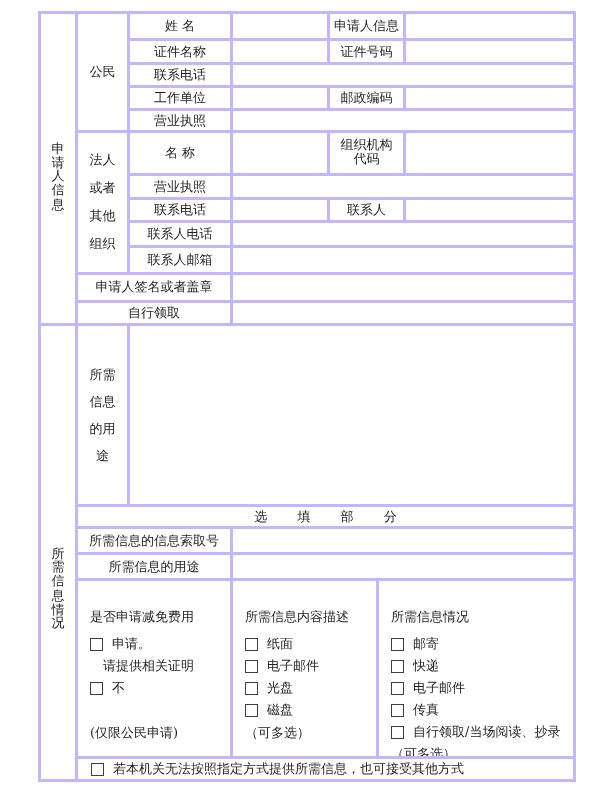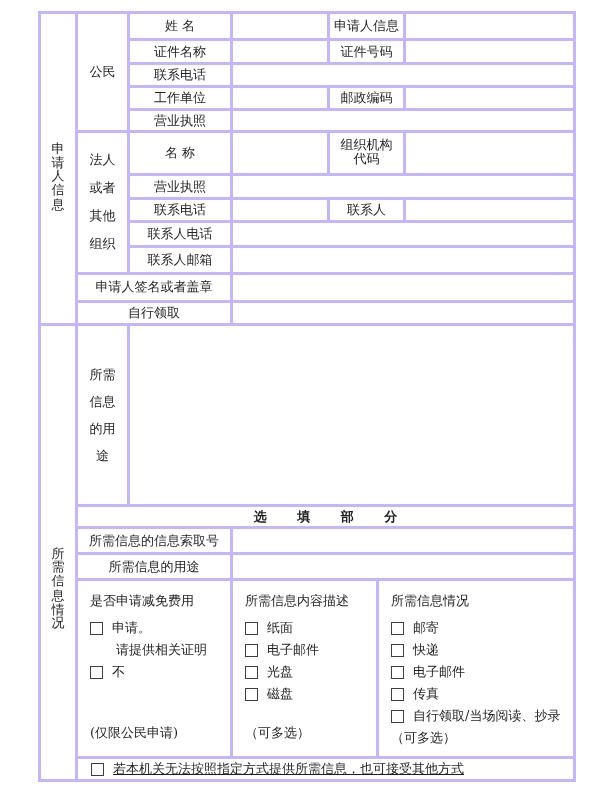--- a/index.html
+++ b/index.html
@@ -22,34 +22,34 @@
     display:inline-block;writing-mode:vertical-lr;text-orientation:upright;
     letter-spacing:14px;line-height:1;
   }
   .vshift{transform:translateY(28px);}
   .wrap2{
     display:inline-block;width:28px;word-break:break-all;
     line-height:28px;text-align:center;
   }
   .wrap2.desc{line-height:27px;}
   .orgcode{display:inline-block;width:60px;word-break:break-all;line-height:14px;}
-  .sec-title{font-weight:bold;letter-spacing:13px;padding-left:13px;}
+  .sec-title{font-weight:normal;letter-spacing:13px;padding-left:13px;}
   .vstack{
     display:flex;flex-direction:column;align-items:flex-start;text-align:left;
-    height:175px;box-sizing:border-box;padding:9px 6px 12px 12px;
+    height:175px;box-sizing:border-box;padding:25px 6px 12px 12px;
   }
   .hdr{line-height:22px;margin-bottom:5px;white-space:nowrap;}
   .item{display:flex;align-items:center;line-height:22px;white-space:nowrap;justify-content:center;}
-  .subline{line-height:22px;margin-left:26px;white-space:nowrap;}
+  .subline{line-height:22px;margin-left:13px;white-space:nowrap;}
   .ftr{margin-top:auto;line-height:22px;white-space:nowrap;}
   .cb{
     display:inline-block;width:11px;height:11px;border:1px solid #3f3f3f;
     margin-right:9px;flex:none;background:#fff;
   }
-  .noterow{display:flex;align-items:center;text-align:left;padding-left:13px;text-decoration:underline;}
+  .noterow{display:flex;align-items:center;text-align:left;padding-left:13px;}
   tr.ta td.cbcol{vertical-align:top;}
 </style>
 </head>
 <body>
 
 <table class="form">
   <colgroup>
     <col style="width:37px">
       <col style="width:52px">
       <col style="width:103px">

